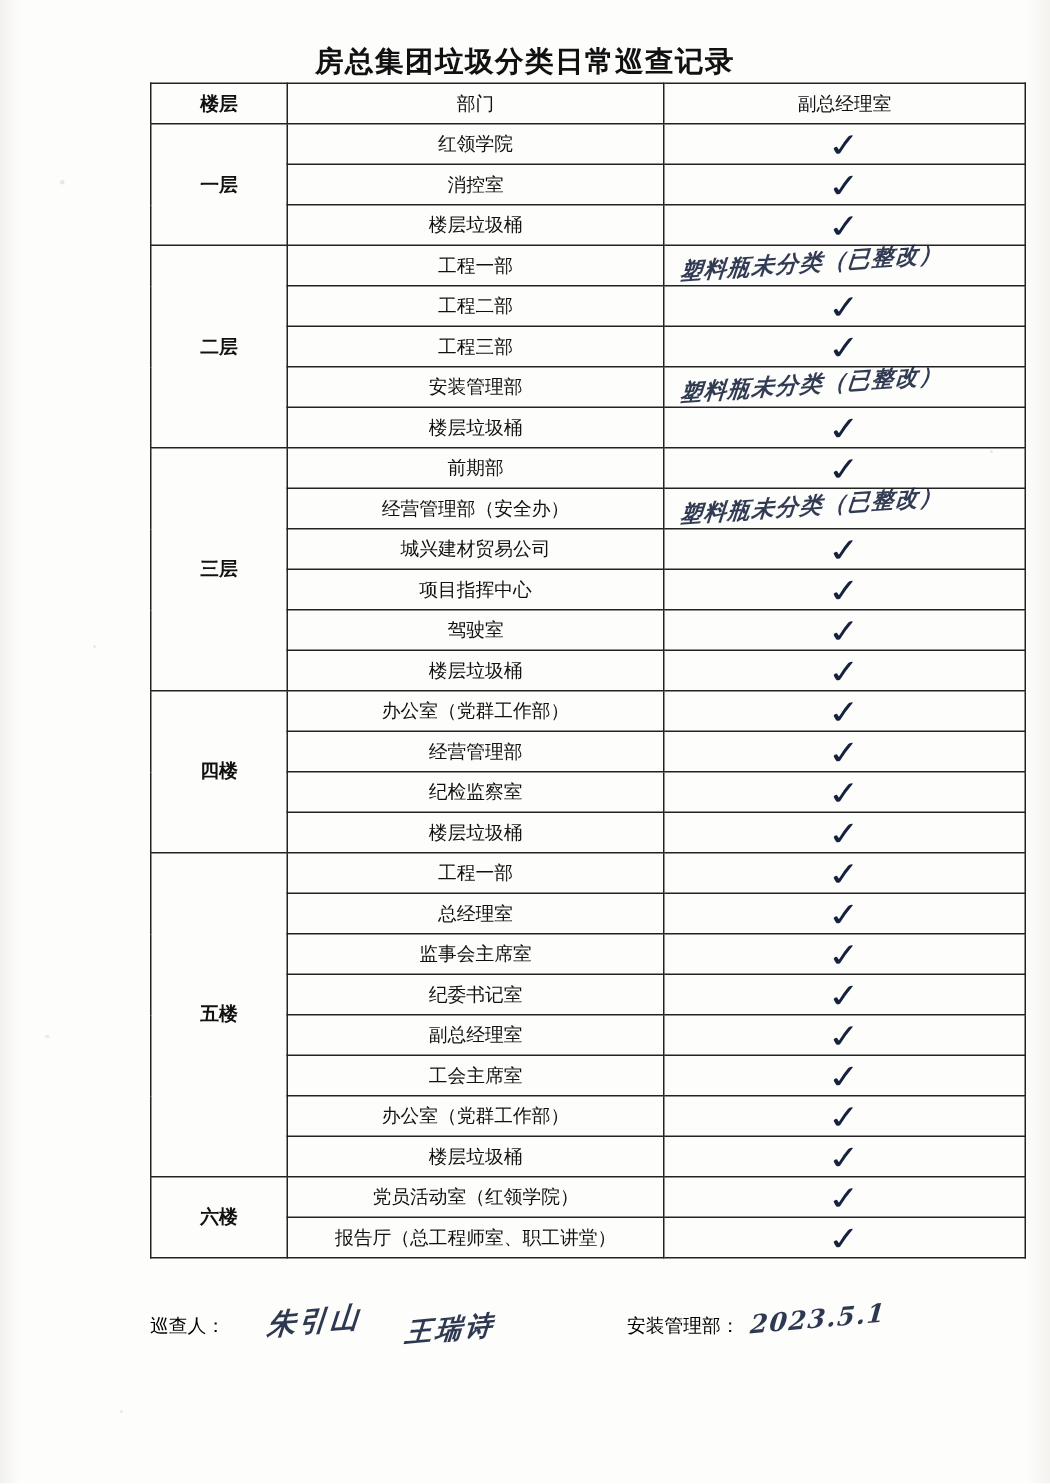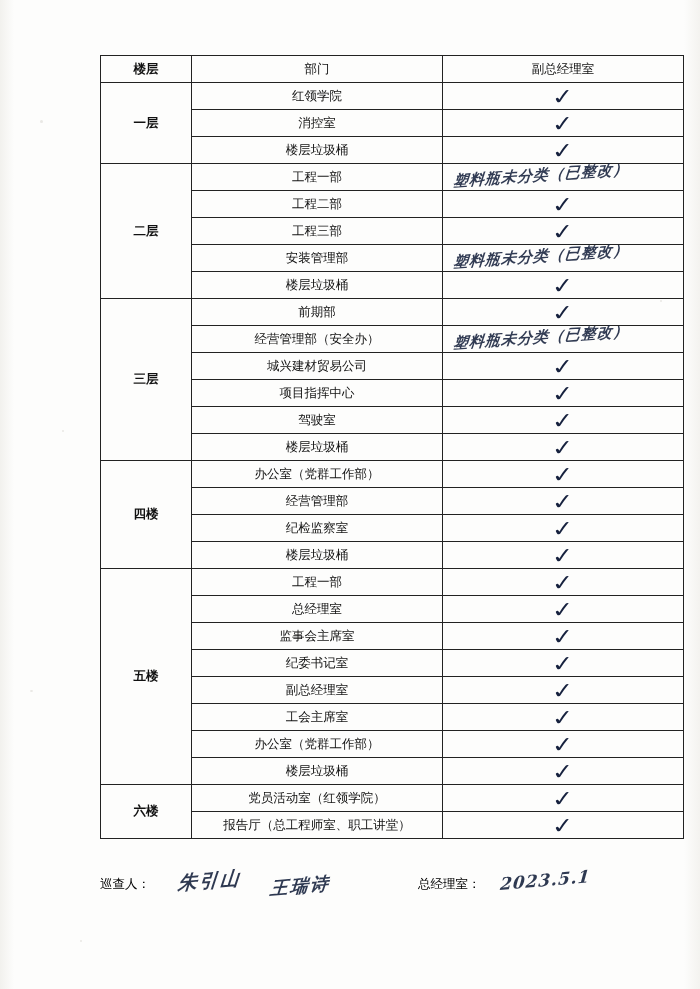--- a/index.html
+++ b/index.html
@@ -161,20 +161,21 @@
 <div class="page">
   <div class="scan-edge-left"></div>
   <div class="scan-edge-right"></div>
 
   <div class="speck" style="left:40px;top:120px;width:3px;height:3px;"></div>
   <div class="speck" style="left:62px;top:430px;width:2px;height:2px;"></div>
   <div class="speck" style="left:30px;top:690px;width:3px;height:2px;"></div>
   <div class="speck" style="left:660px;top:300px;width:2px;height:2px;"></div>
   <div class="speck" style="left:80px;top:940px;width:2px;height:2px;"></div>
 
+  <div class="doc-title">房总集团垃圾分类日常巡查记录</div>
 
   <table class="record">
     <tbody>
       <tr>
         <td class="floor">楼层</td>
         <td class="dept">部门</td>
         <td class="insp">副总经理室</td>
       </tr>
 
       <tr>
@@ -300,16 +301,16 @@
         <td class="dept">报告厅（总工程师室、职工讲堂）</td>
         <td class="insp"><span class="check">✓</span></td>
       </tr>
     </tbody>
   </table>
 
   <div class="footer">
     <span class="lbl-inspector">巡查人：</span>
     <span class="sig sig-1">朱引山</span>
     <span class="sig sig-2">王瑞诗</span>
-    <span class="lbl-time">总经理室：</span>
+    <span class="lbl-time">安装管理部：</span>
     <span class="sig sig-date">2023.5.1</span>
   </div>
 </div>
 
 </body></html>

